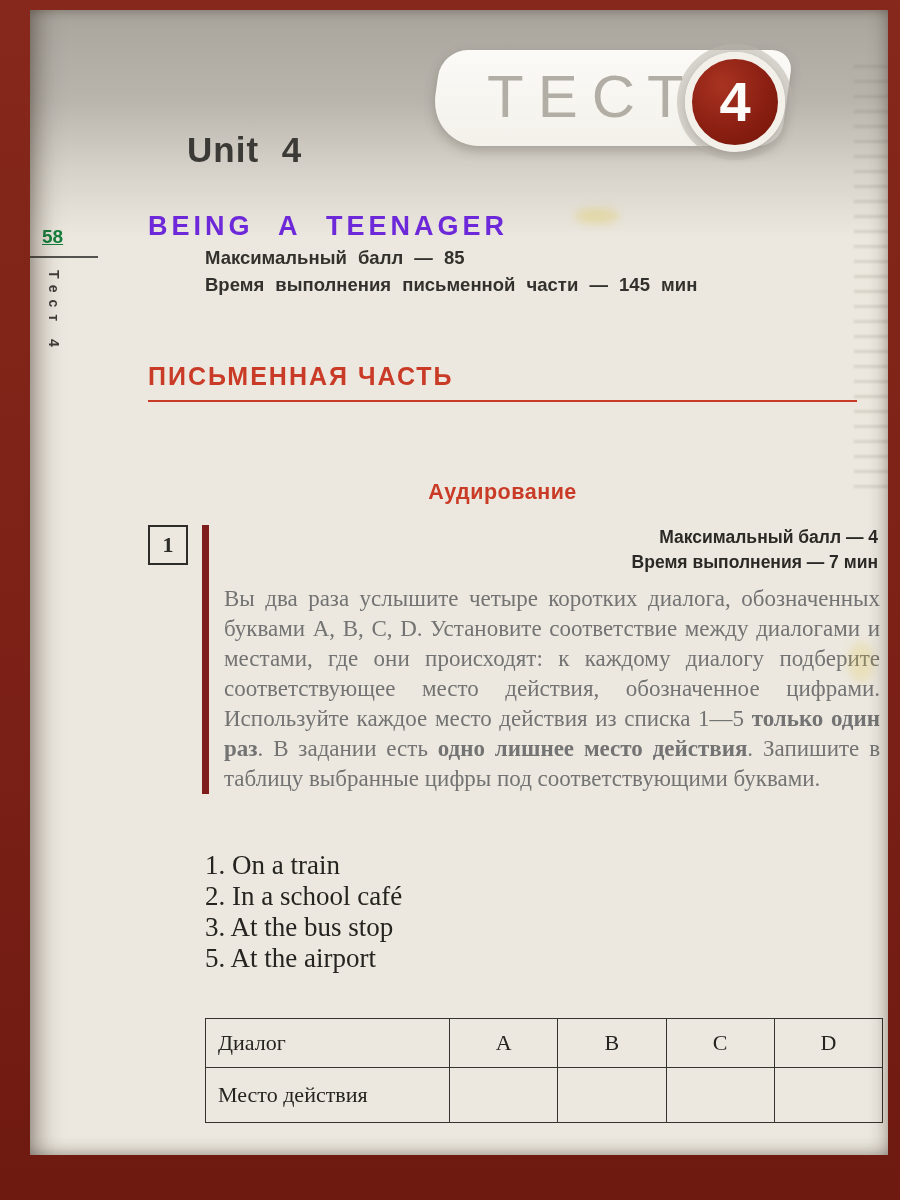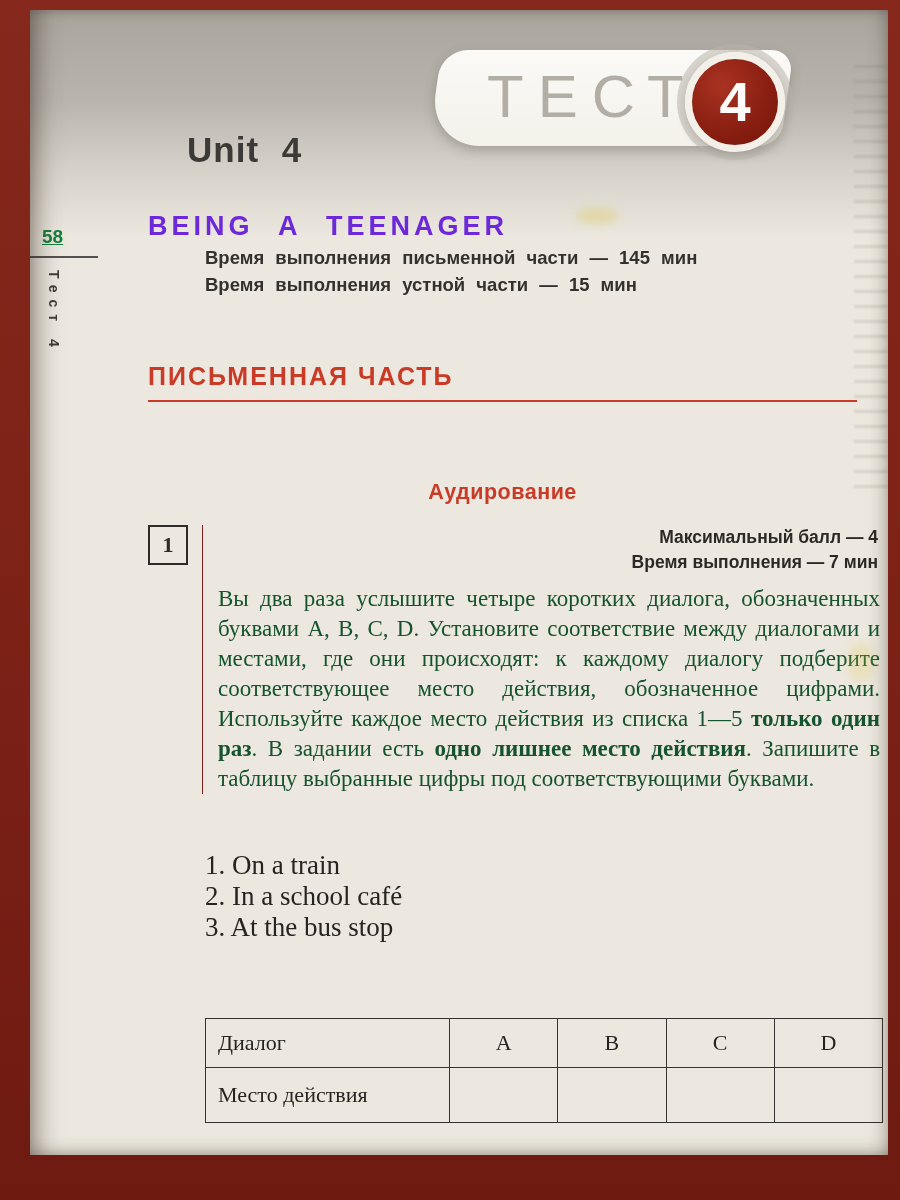--- a/index.html
+++ b/index.html
@@ -89,31 +89,31 @@
     font-family:"Liberation Sans", sans-serif;font-weight:bold;
     font-size:21.5px;color:#c93b26;letter-spacing:0.5px;
   }
   .task-num-box{
     position:absolute;left:118px;top:515px;width:36px;height:36px;
     border:2px solid #2e2c28;display:flex;align-items:center;justify-content:center;
     font-family:"Liberation Serif", serif;font-weight:bold;font-size:22px;color:#2e2c28;
   }
   .task-body{
     position:absolute;left:172px;top:515px;width:678px;box-sizing:border-box;
-    border-left:1px solid #7f1d1d;padding-left:15px;
+    border-left:7px solid #7f1d1d;padding-left:15px;
   }
   .task-scores{
     text-align:right;
     font-family:"Liberation Sans", sans-serif;font-weight:bold;
     font-size:17.5px;line-height:25px;color:#2b2926;padding-right:2px;
   }
   .task-text{
     margin-top:9px;
     font-family:"Liberation Serif", serif;
-    font-size:23px;line-height:30px;color:#14532d;text-align:justify;
+    font-size:23px;line-height:30px;color:#737373;text-align:justify;
   }
   .task-text .b{font-weight:bold;}
   .options-list{
     position:absolute;left:175px;top:840px;
     font-family:"Liberation Serif", serif;
     font-size:27px;line-height:31px;color:#262420;
   }
   .answer-table{
     position:absolute;left:175px;top:1008px;width:678px;
     border-collapse:collapse;table-layout:fixed;
@@ -151,22 +151,22 @@
     </div>
 
     <div class="unit-heading">Unit 4</div>
     <div class="unit-subtitle">BEING A TEENAGER</div>
 
     <div class="page-number">58</div>
     <div class="page-number-rule"></div>
     <div class="side-label">Тест 4</div>
 
     <div class="info-block">
+      <div>Максимальный балл — 85</div>
       <div>Время выполнения письменной части — 145 мин</div>
-      <div>Время выполнения устной части — 15 мин</div>
     </div>
 
     <div class="section-title">ПИСЬМЕННАЯ ЧАСТЬ</div>
 
     <div class="listening-title">Аудирование</div>
 
     <div class="task-num-box">1</div>
 
     <div class="task-body">
       <div class="task-scores">
@@ -175,20 +175,21 @@
       </div>
       <div class="task-text">
         <span>Вы два раза услышите четыре коротких диалога, обозначенных буквами A, B, C, D. Установите соответствие между диалогами и местами, где они происходят: к каждому диалогу подберите соответствующее место действия, обозначенное цифрами. Используйте каждое место действия из списка 1—5 </span><span class="b">только один раз</span><span>. В задании есть </span><span class="b">одно лишнее место действия</span><span>. Запишите в таблицу выбранные цифры под соответствующими буквами.</span>
       </div>
     </div>
 
     <div class="options-list">
       <div>1. On a train</div>
       <div>2. In a school café</div>
       <div>3. At the bus stop</div>
+      <div>5. At the airport</div>
     </div>
 
     <table class="answer-table">
       <tbody>
         <tr>
           <td class="label-cell">Диалог</td>
           <td class="letter-cell">A</td>
           <td class="letter-cell">B</td>
           <td class="letter-cell">C</td>
           <td class="letter-cell">D</td>

